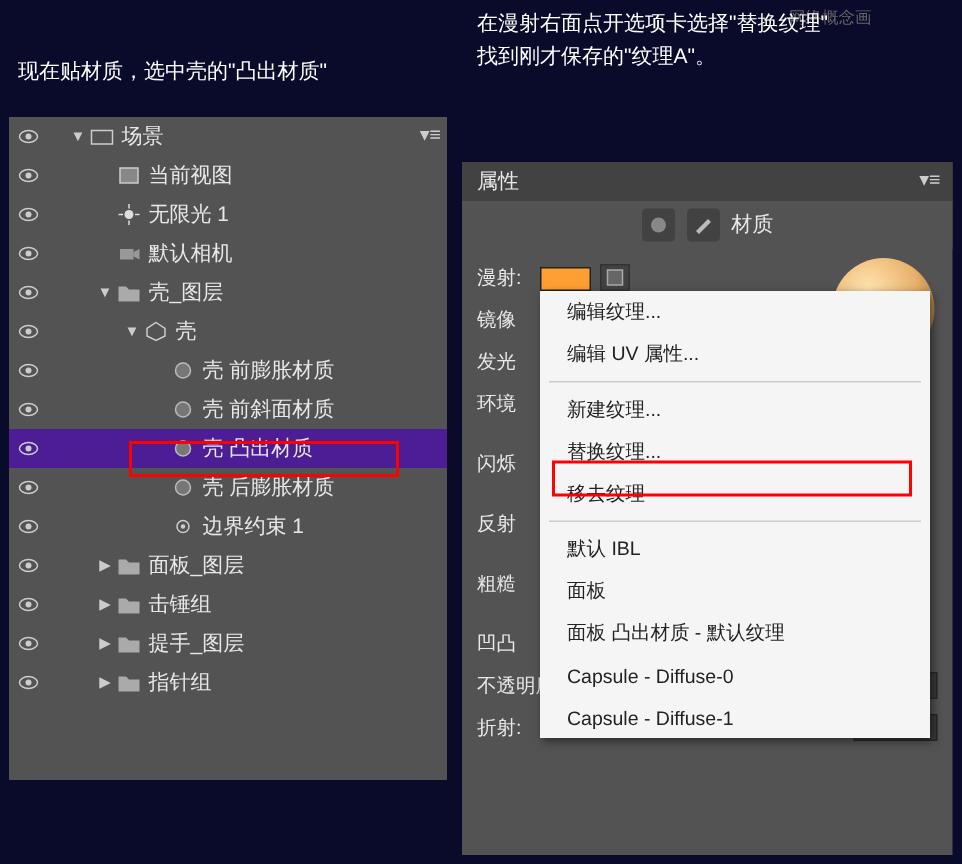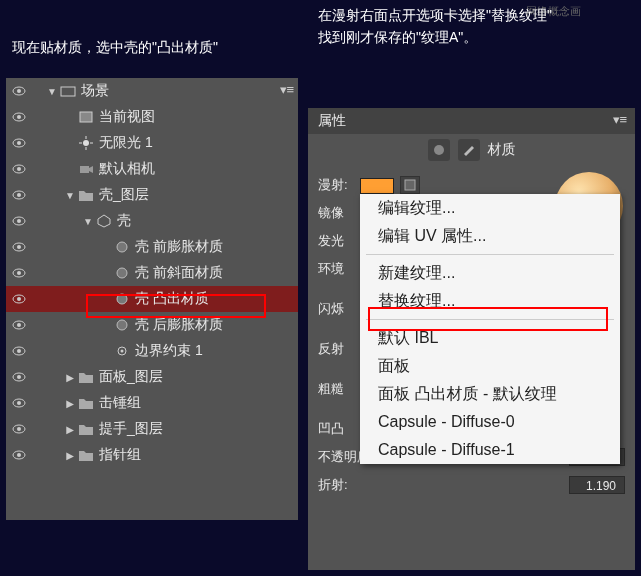--- a/index.html
+++ b/index.html
@@ -21,21 +21,21 @@
 .prop-header { background: #424242; height: 26px; display: flex; align-items: center; padding: 0 10px; }
 .prop-title { font-size: 14px; color: #e8e8e8; }
 .prop-toolbar { height: 32px; display: flex; align-items: center; padding: 0 10px; gap: 8px; background: #535353; justify-content: center; }
 .toolbar-icon { width: 22px; height: 22px; display: flex; align-items: center; justify-content: center; background: #424242; border-radius: 3px; }
 .prop-row { display: flex; align-items: flex-end; height: 28px; padding: 0 10px; gap: 6px; position: relative; }
 .prop-label { font-size: 13px; color: #e8e8e8; min-width: 36px; }
 .color-swatch { width: 34px; height: 16px; background: #ff9f33; border: 1px solid #222; }
 .tex-btn { width: 20px; height: 18px; background: #424242; border: 1px solid #333; display: flex; align-items: center; justify-content: center; }
 .sphere-preview { position: absolute; right: 12px; top: 64px; width: 68px; height: 68px; background: radial-gradient(circle at 35% 30%, #ffe4b0, #e8b06a 50%, #876030 90%); border-radius: 50%; }
 .context-menu { position: absolute; left: 360px; top: 194px; width: 260px; background: #f5f5f5; box-shadow: 2px 2px 6px rgba(0,0,0,0.5); }
-.menu-item { height: 28px; display: flex; align-items: center; padding: 0 18px; font-size: 16px; color: #222; position: relative; }
+.menu-item { height: 28px; display: flex; align-items: center; padding: 0 18px; font-size: 13px; color: #222; position: relative; }
 .menu-sep { height: 1px; background: #ccc; margin: 4px 6px; }
 .num-input { background: #3a3a3a; color: #e8e8e8; padding: 2px 8px; font-size: 12px; height: 18px; text-align: right; min-width: 56px; border: 1px solid #2a2a2a; }
 .menu-toggle { position: absolute; right: 4px; top: 4px; color: #ccc; font-size: 13px; }
 .folder-svg { fill: #aaa; }
 </style>
 </head>
 <body>
 
 <div class="watermark">网络概念画</div>
 
@@ -180,21 +180,21 @@
         <span class="spacer"></span>
         <span class="indent" style="width:54px"></span>
         <span class="arrow"></span>
         <span class="row-icon">
           <svg width="16" height="14" viewBox="0 0 16 14">
             <circle cx="8" cy="7" r="5" fill="#777" stroke="#bbb"></circle>
           </svg>
         </span>
         <span class="row-label">壳 前斜面材质</span>
       </div>
-      <div class="tree-row" style="background: #7f1d1d;">
+      <div class="tree-row" style="background: #4c1d95;">
         <span class="eye-icon">
           <svg viewBox="0 0 14 10">
             <ellipse cx="7" cy="5" rx="6" ry="4" fill="none" stroke="#ccc" stroke-width="1"></ellipse>
             <circle cx="7" cy="5" r="2" fill="#ccc"></circle>
           </svg>
         </span>
         <span class="spacer"></span>
         <span class="indent" style="width:54px"></span>
         <span class="arrow"></span>
         <span class="row-icon">
@@ -374,20 +374,21 @@
     <span class="num-input">1.190</span>
   </div>
 </div>
 
 <div class="context-menu" id="context-menu">
     <div class="menu-item">编辑纹理...</div>
     <div class="menu-item">编辑 UV 属性...</div>
     <div class="menu-sep"></div>
     <div class="menu-item">新建纹理...</div>
     <div class="menu-item">替换纹理...</div>
+    <div class="menu-item">移去纹理</div>
     <div class="menu-sep"></div>
     <div class="menu-item">默认 IBL</div>
     <div class="menu-item">面板</div>
     <div class="menu-item">面板 凸出材质 - 默认纹理</div>
     <div class="menu-item">Capsule - Diffuse-0</div>
     <div class="menu-item">Capsule - Diffuse-1</div>
   </div>
 <div class="highlight-box" style="left:368px; top:307px; width:240px; height:24px;"></div>
 
 </body></html>

